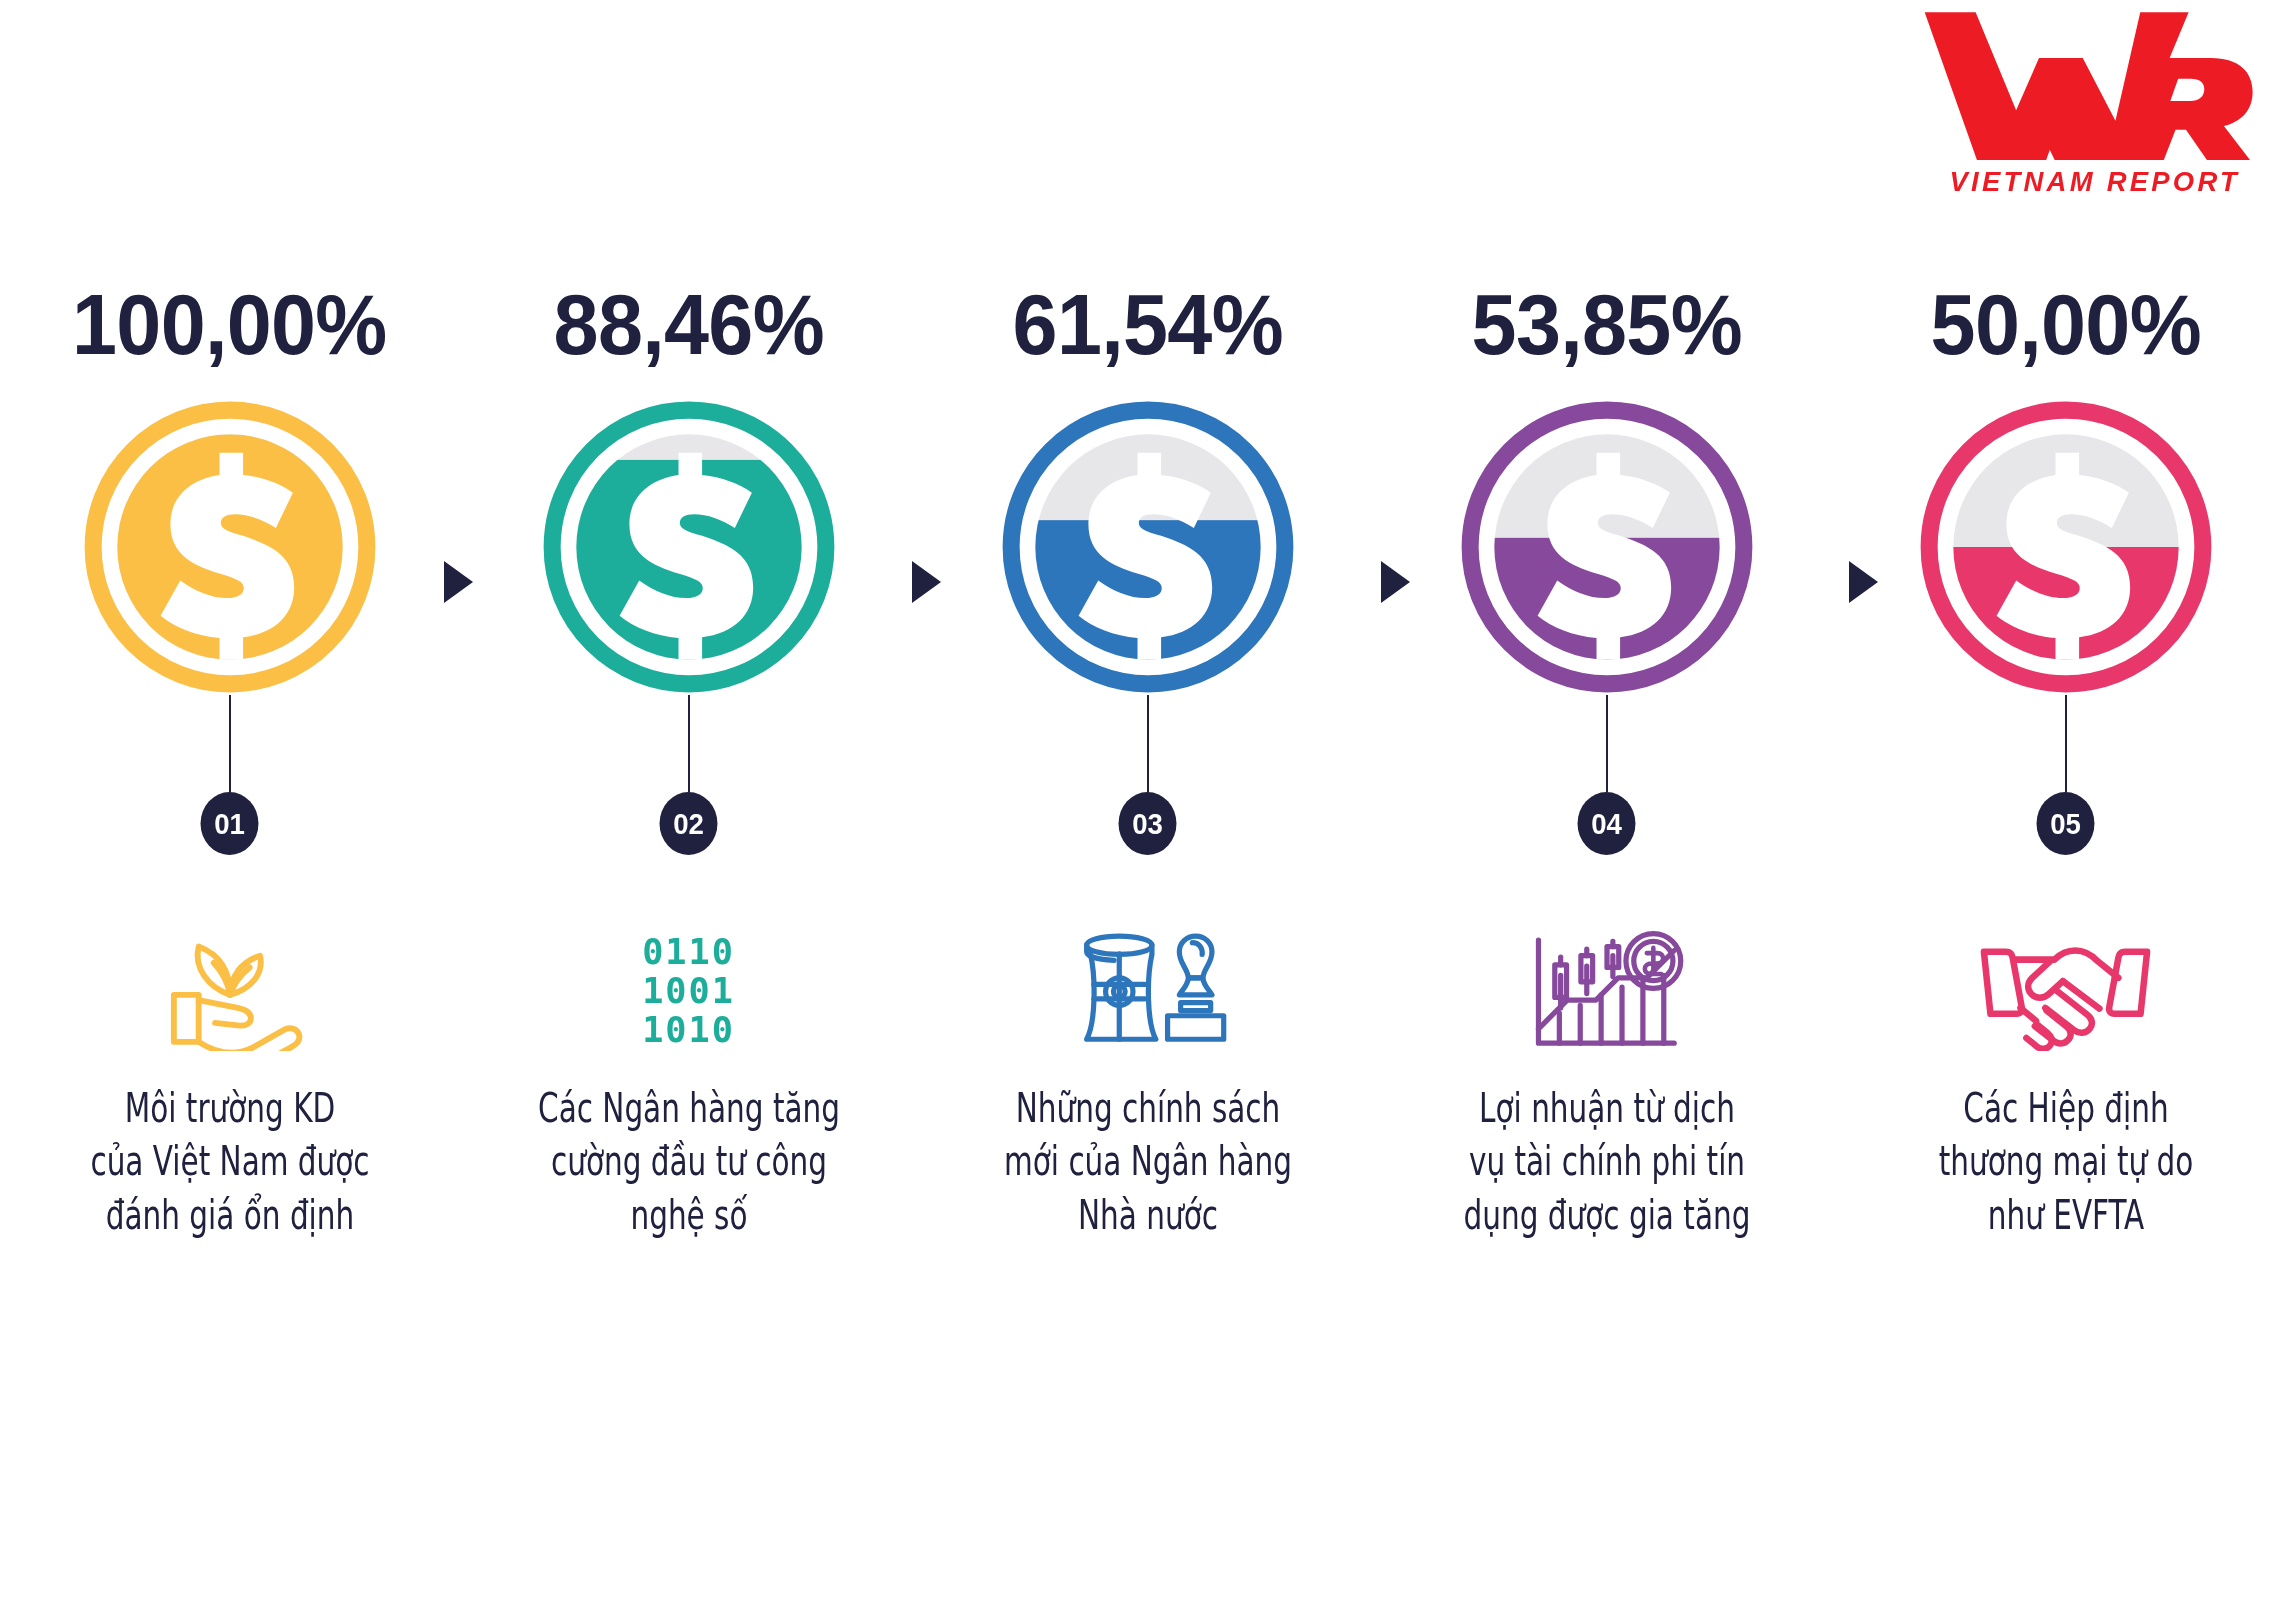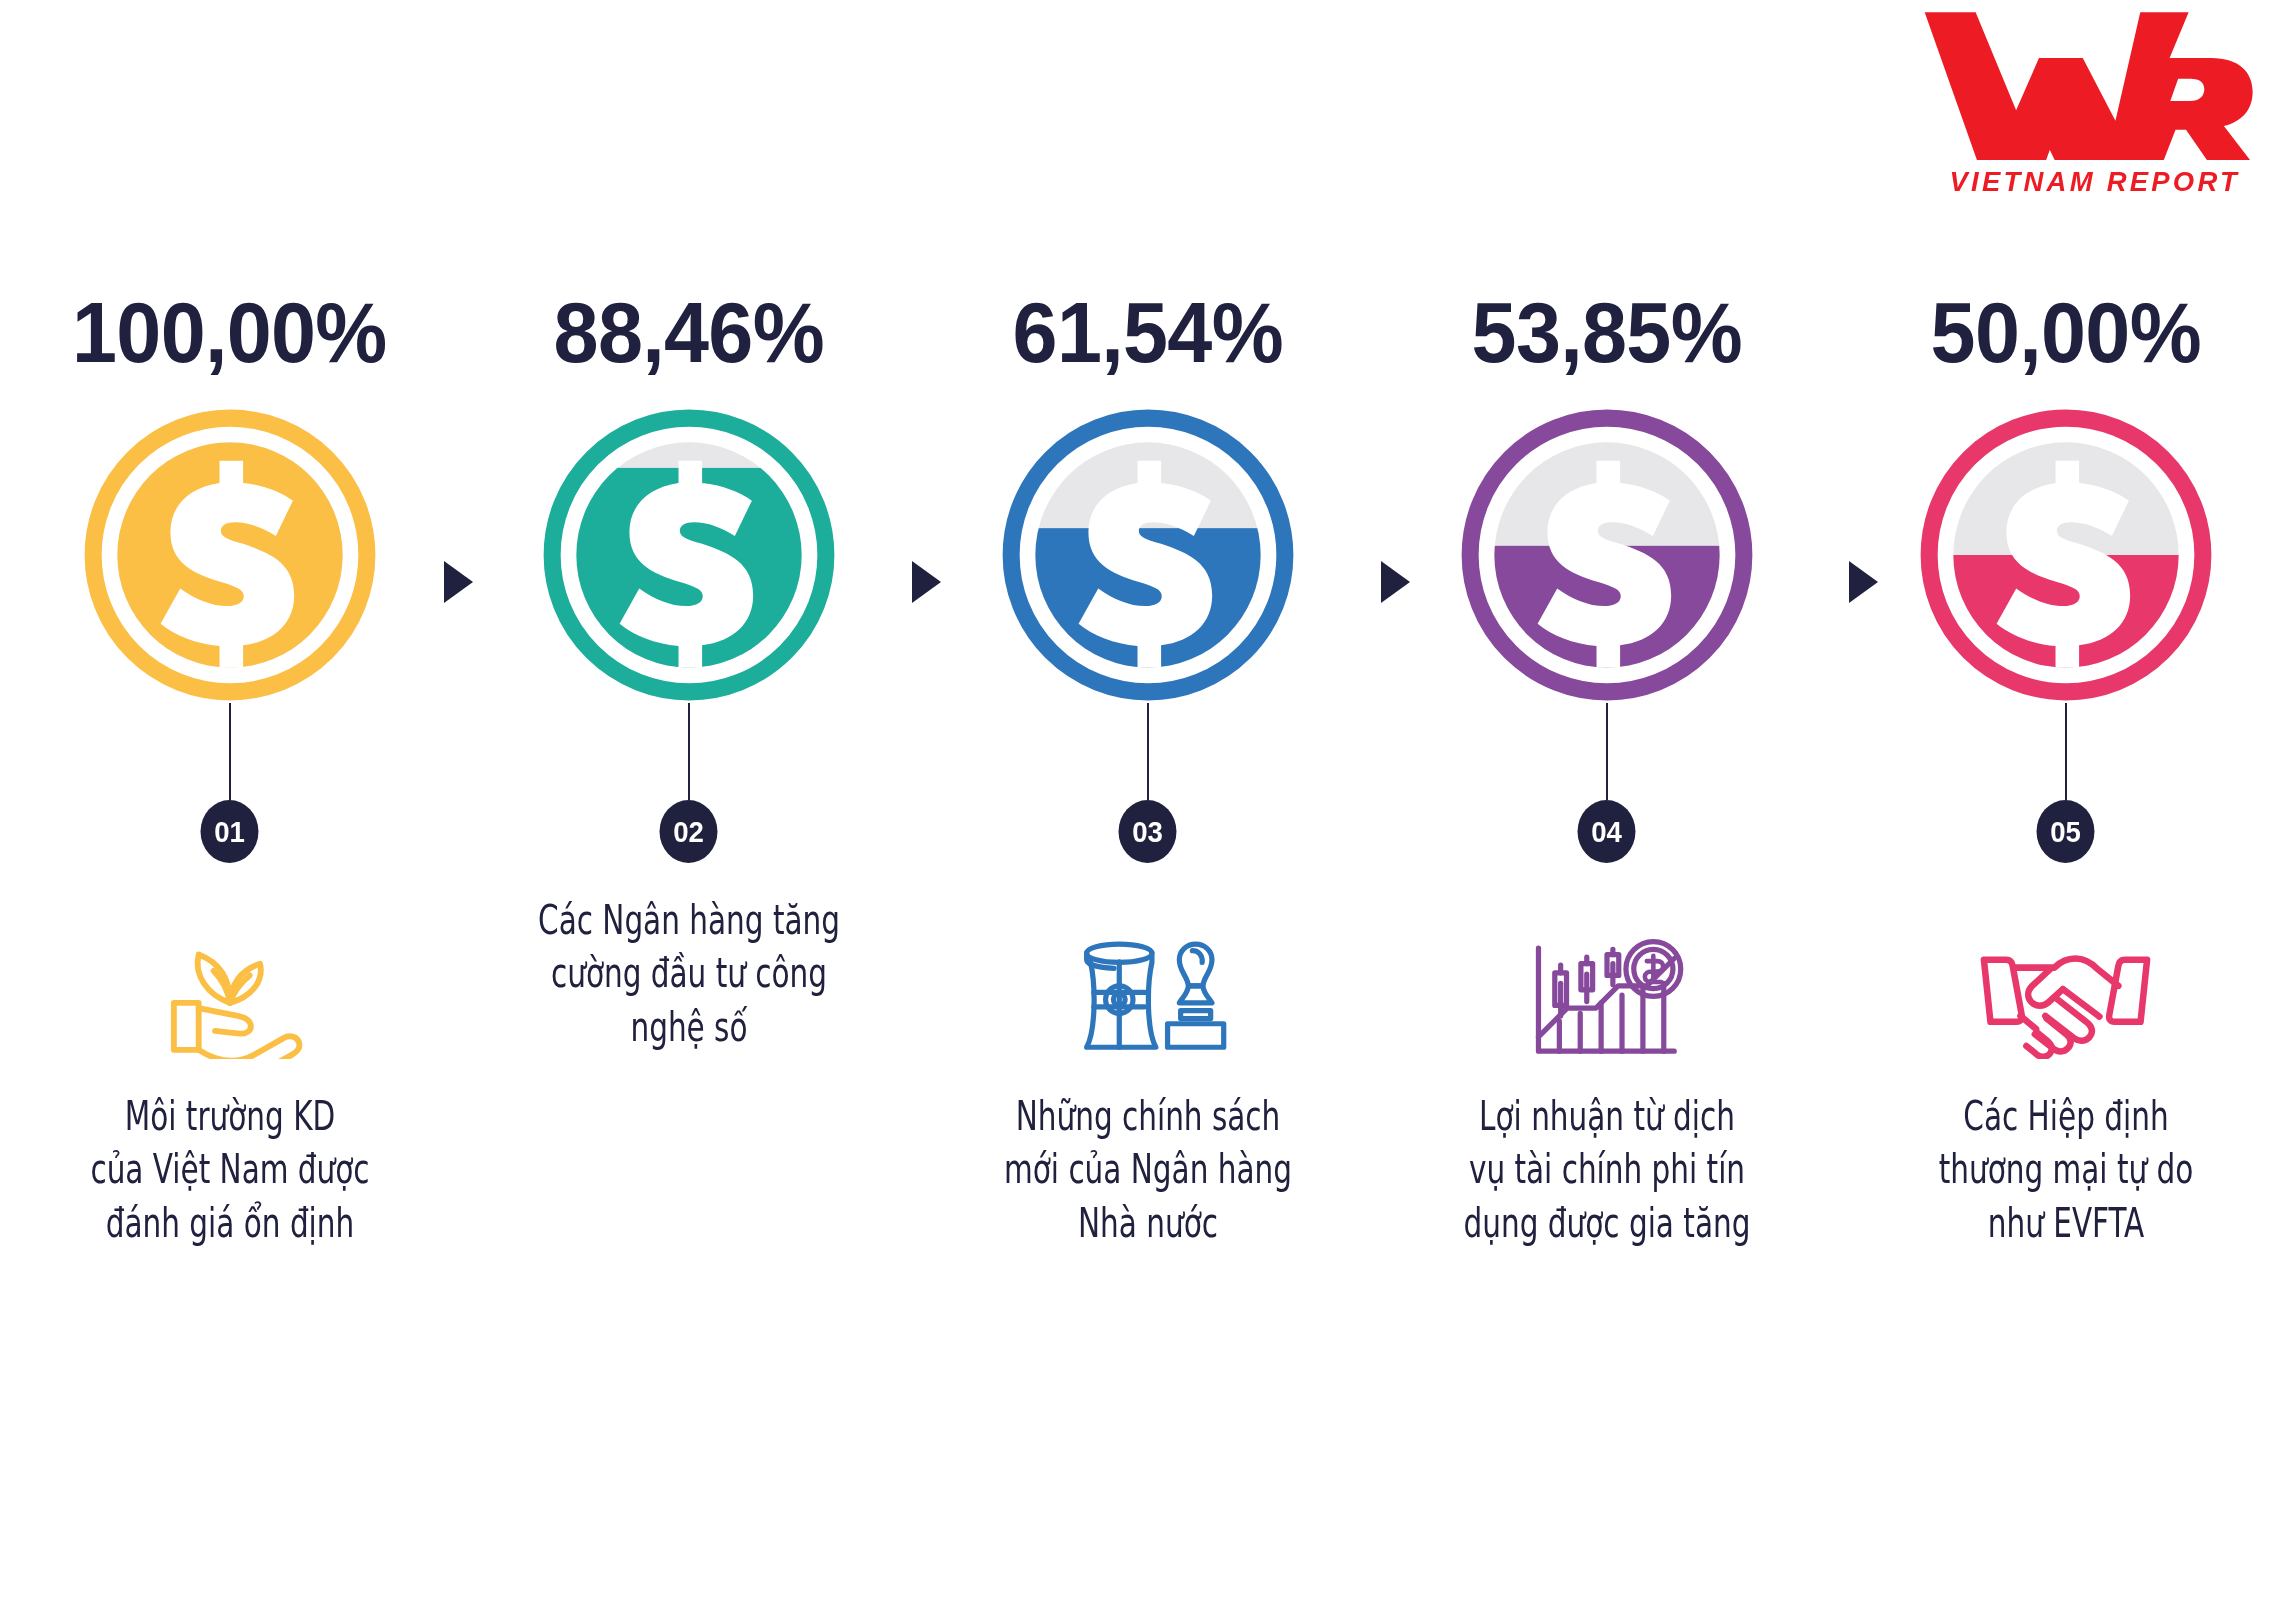--- a/index.html
+++ b/index.html
@@ -8,21 +8,21 @@
     font-family:"Liberation Sans", sans-serif;
     position:relative;overflow:hidden;
   }
 
   
   #logo{position:absolute;right:37px;top:6.5px;width:340px;height:196px;}
   #logo svg{display:block;width:100%;height:100%;}
 
   
   #board{position:absolute;left:0;top:275px;width:2295px;}
-  .row{display:flex;width:2295px;margin-top:8px;}
+  .row{display:flex;width:2295px;}
   .col{width:459px;display:flex;flex-direction:column;align-items:center;}
 
   
   .pct{
     font-size:86px;font-weight:bold;color:#20203f;
     letter-spacing:-0.7px;line-height:1;height:98px;
     display:flex;align-items:center;justify-content:center;
     transform:scaleX(.94);
   }
 
@@ -131,20 +131,27 @@
           <circle cx="226" cy="226" r="209" fill="none" stroke="#1DAE9B" stroke-width="26"></circle>
           <circle cx="226" cy="226" r="172" fill="#e7e7e9"></circle>
           <rect x="0" y="93" width="452" height="359" fill="#1DAE9B" clip-path="url(#c2)"></rect>
           <path d="M210 82 h36 v34 c30 3 56 13 76 27 l-26 54 c-20-13-42-21-62-21-14 0-22 5-22 13 0 9 9 13 34 20
                    42 14 78 30 78 79 0 42-30 70-78 76 v34 h-36 v-33 c-36-3-68-16-90-34 l30-54 c22 16 48 27 72 27
                    16 0 25-6 25-15 0-10-10-14-36-22 -42-13-76-29-76-76 0-40 28-68 75-75 z" fill="#ffffff"></path>
         </svg>
       </div>
       <div class="stem"></div>
       <div class="badge">02</div>
+      <div class="licon">
+        <svg width="157" height="124" viewBox="0 0 240 190" xmlns="http://www.w3.org/2000/svg">
+          <text x="120" y="56" text-anchor="middle" fill="#1DAE9B" font-family="&quot;DejaVu Sans Mono&quot;, monospace" font-size="54" font-weight="bold" letter-spacing="3">0110</text>
+          <text x="120" y="116" text-anchor="middle" fill="#1DAE9B" font-family="&quot;DejaVu Sans Mono&quot;, monospace" font-size="54" font-weight="bold" letter-spacing="3">1001</text>
+          <text x="120" y="176" text-anchor="middle" fill="#1DAE9B" font-family="&quot;DejaVu Sans Mono&quot;, monospace" font-size="54" font-weight="bold" letter-spacing="3">1010</text>
+        </svg>
+      </div>
       <div class="cap">Các Ngân hàng tăng
 cường đầu tư công
 nghệ số</div>
     </div>
 
     <div class="col">
       <div class="pct">61,54%</div>
       <div class="coin-wrap">
         <svg viewBox="0 0 452 452" xmlns="http://www.w3.org/2000/svg">
           <defs>

